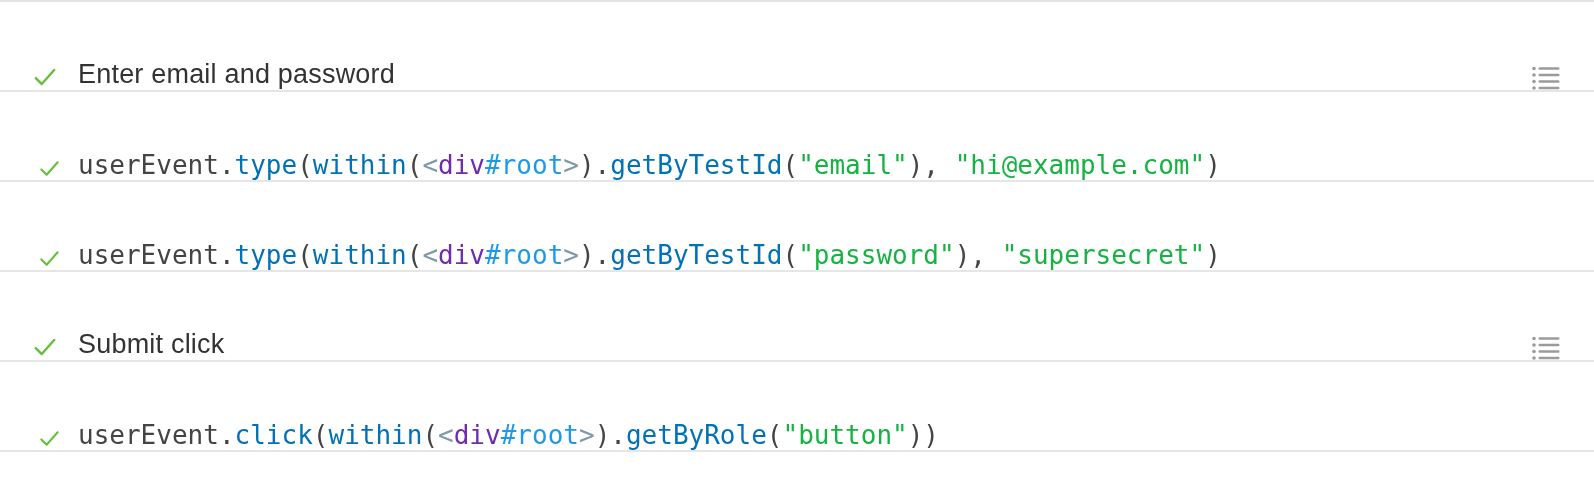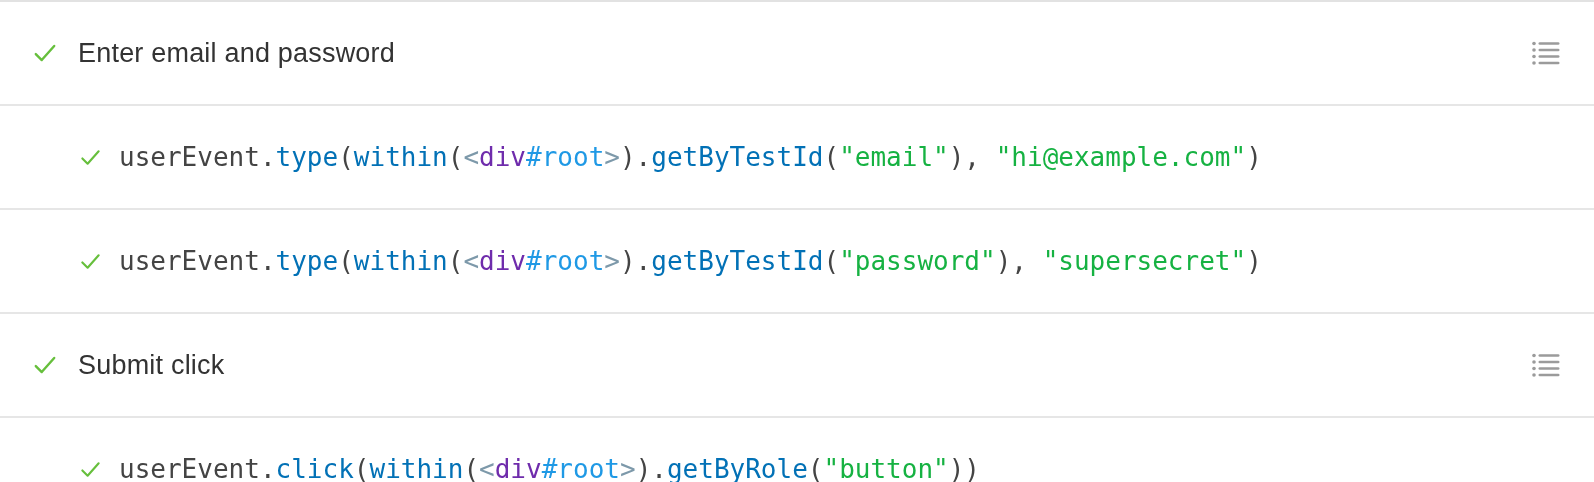--- a/index.html
+++ b/index.html
@@ -6,30 +6,30 @@
   .panel {
     width: 1594px;
     height: 482px;
     box-sizing: border-box;
     background: #ffffff;
     border-top: 2px solid #e2e2e2;
     overflow: hidden;
     font-family: "Liberation Sans", sans-serif;
   }
   .row {
-    height: 104px;
+    height: 90px;
     box-sizing: border-box;
     border-bottom: 2px solid var(--divider, #e6e6e6);
     display: flex;
-    align-items: center;
+    align-items: flex-end;
     background: #ffffff;
     cursor: pointer;
   }
   .row.group { padding-left: 32px; padding-right: 34px; }
-  .row.call  { padding-left: 79px; padding-right: 34px; }
+  .row.call  { padding-left: 38px; padding-right: 34px; }
   .check { flex: none; display: inline-flex; }
   .group .check { width: 26px; height: 26px; margin-right: 20px; }
   .call  .check { width: 23px; height: 23px; margin-right: 17px; }
   .check svg { width: 100%; height: 100%; stroke: var(--check, #66BF3C); }
   .group-label {
     font-size: 27px;
     color: var(--label, #333333);
     letter-spacing: 0.2px;
     white-space: nowrap;
   }

